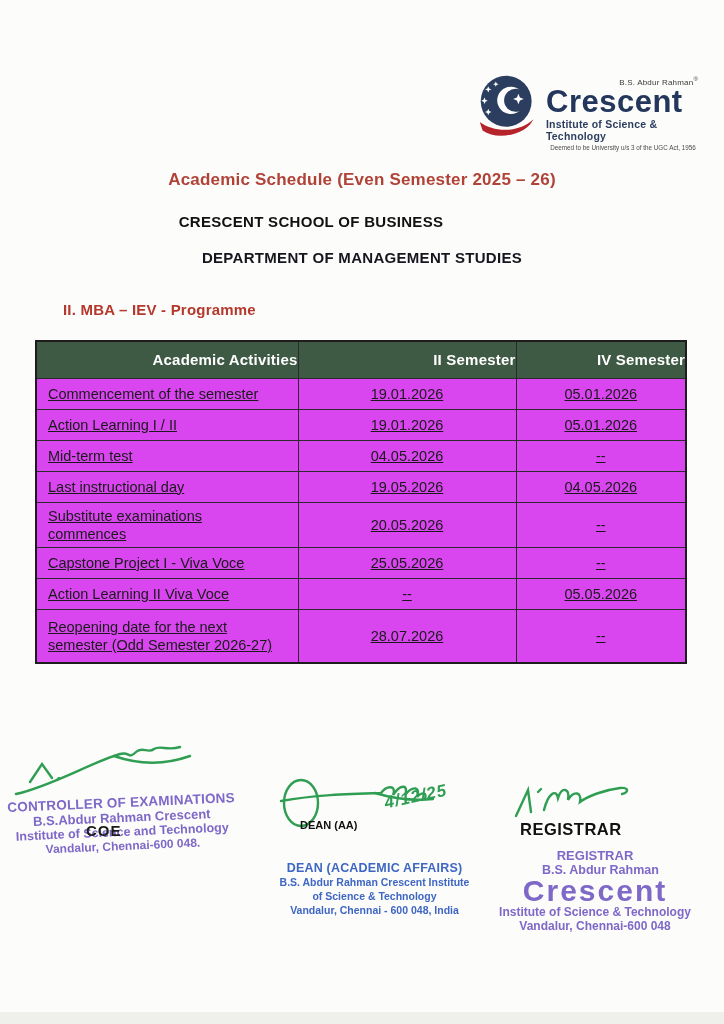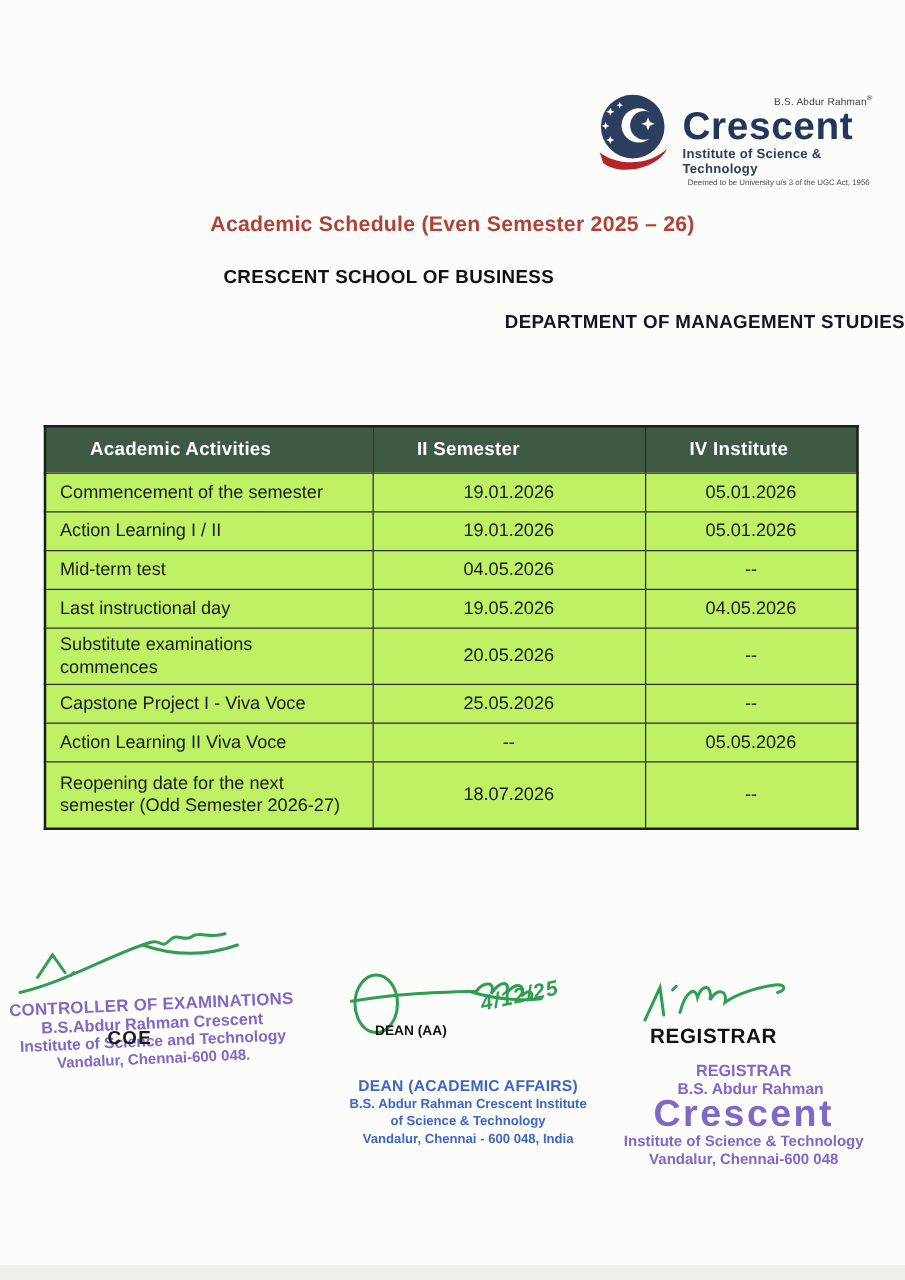--- a/index.html
+++ b/index.html
@@ -18,35 +18,35 @@
   .logo-tm sup { font-size:6px; }
   .logo-name { font-size:31px; font-weight:bold; color:#23365c; line-height:30px; letter-spacing:.5px; }
   .logo-sub { font-size:10.5px; font-weight:bold; color:#2c3e5f; letter-spacing:.2px; margin-top:1px; }
   .logo-tagline { font-size:6.3px; color:#4a4a4a; text-align:center; margin-top:2px; }
 
   
   .doc-title { position:absolute; top:170px; left:0; width:724px; text-align:center;
     font-size:17px; font-weight:bold; color:#b04238; letter-spacing:.2px; }
   .school-name { position:absolute; top:213px; left:0; width:622px; text-align:center;
     font-size:15px; font-weight:bold; color:#111; letter-spacing:.3px; }
-  .dept-name { position:absolute; top:249px; left:0; width:724px; text-align:right;
+  .dept-name { position:absolute; top:249px; left:0; width:724px; text-align:center;
     font-size:15px; font-weight:bold; color:#15151f; letter-spacing:.3px; }
   .section-heading { position:absolute; top:301px; left:63px;
     font-size:15px; font-weight:bold; color:#b5382c; letter-spacing:.2px; }
 
   
   table.schedule { position:absolute; top:340px; left:35px; width:650px;
     border-collapse:collapse; table-layout:fixed; font-size:14.5px; }
   table.schedule th, table.schedule td { border:1.6px solid #2b2b2b; }
   table.schedule { border:2.2px solid #1d1d1d; }
   table.schedule thead th {
     background:#3f5a44; color:#fff; font-weight:bold; font-size:15px;
-    height:37px; text-align:left; letter-spacing:.2px;padding-left:35px;
+    height:37px; text-align:right; letter-spacing:.2px;
   }
-  table.schedule tbody td { background:#bef264; height:31px; padding:4px 20px; line-height:18px; }
+  table.schedule tbody td { background:#d946ef; height:31px; padding:4px 20px; line-height:18px;text-decoration:underline; }
   table.schedule tbody td.activity { text-align:left; padding-left:11px; }
   table.schedule tbody td.date { text-align:center; }
   table.schedule tbody tr.tall td { height:54px; }
 
   
   .sig-block { position:absolute; }
   .sig-svg path, .sig-svg ellipse { fill:none; stroke:#2f9e52; stroke-width:2.4; stroke-linecap:round; }
 
   .coe-block { top:742px; left:2px; width:240px; }
   .coe-stamp { margin-top:-6px; text-align:center; color:#7e68c8; font-weight:bold; transform:rotate(-2.5deg); }
@@ -94,32 +94,33 @@
       <div class="logo-tm"><span>B.S. Abdur Rahman</span><sup>®</sup></div>
       <div class="logo-name">Crescent</div>
       <div class="logo-sub">Institute of Science &amp; Technology</div>
       <div class="logo-tagline">Deemed to be University u/s 3 of the UGC Act, 1956</div>
     </div>
   </div>
 
   <div class="doc-title">Academic Schedule (Even Semester 2025 – 26)</div>
   <div class="school-name">CRESCENT SCHOOL OF BUSINESS</div>
   <div class="dept-name">DEPARTMENT OF MANAGEMENT STUDIES</div>
+  <div class="section-heading">II.  MBA – IEV - Programme</div>
 
   <table class="schedule">
     <colgroup>
         <col style="width:262px">
         <col style="width:218px">
         <col style="width:170px">
       </colgroup>
     <thead>
       <tr>
         <th>Academic Activities</th>
         <th>II Semester</th>
-        <th>IV Institute</th>
+        <th>IV Semester</th>
       </tr>
     </thead>
     <tbody>
       <tr>
           <td class="activity">Commencement of the semester</td>
           <td class="date">19.01.2026</td>
           <td class="date">05.01.2026</td>
         </tr>
       <tr>
           <td class="activity">Action Learning I / II</td>
@@ -146,21 +147,21 @@
           <td class="date">25.05.2026</td>
           <td class="date">--</td>
         </tr>
       <tr>
           <td class="activity">Action Learning II  Viva Voce</td>
           <td class="date">--</td>
           <td class="date">05.05.2026</td>
         </tr>
       <tr class="tall">
           <td class="activity">Reopening date for the next semester (Odd Semester 2026-27)</td>
-          <td class="date">18.07.2026</td>
+          <td class="date">28.07.2026</td>
           <td class="date">--</td>
         </tr>
     </tbody>
   </table>
 
   <div class="sig-block coe-block">
     <svg class="sig-svg" width="195" height="55" viewBox="0 0 195 55" aria-hidden="true">
       <path d="M28,40 L40,22 L50,36"></path>
       <path d="M55,38 l2,-2"></path>
       <path d="M14,52 C50,44 90,20 118,12 C128,9 126,18 134,10 C140,4 146,12 152,7 C158,3 166,9 178,5"></path>

